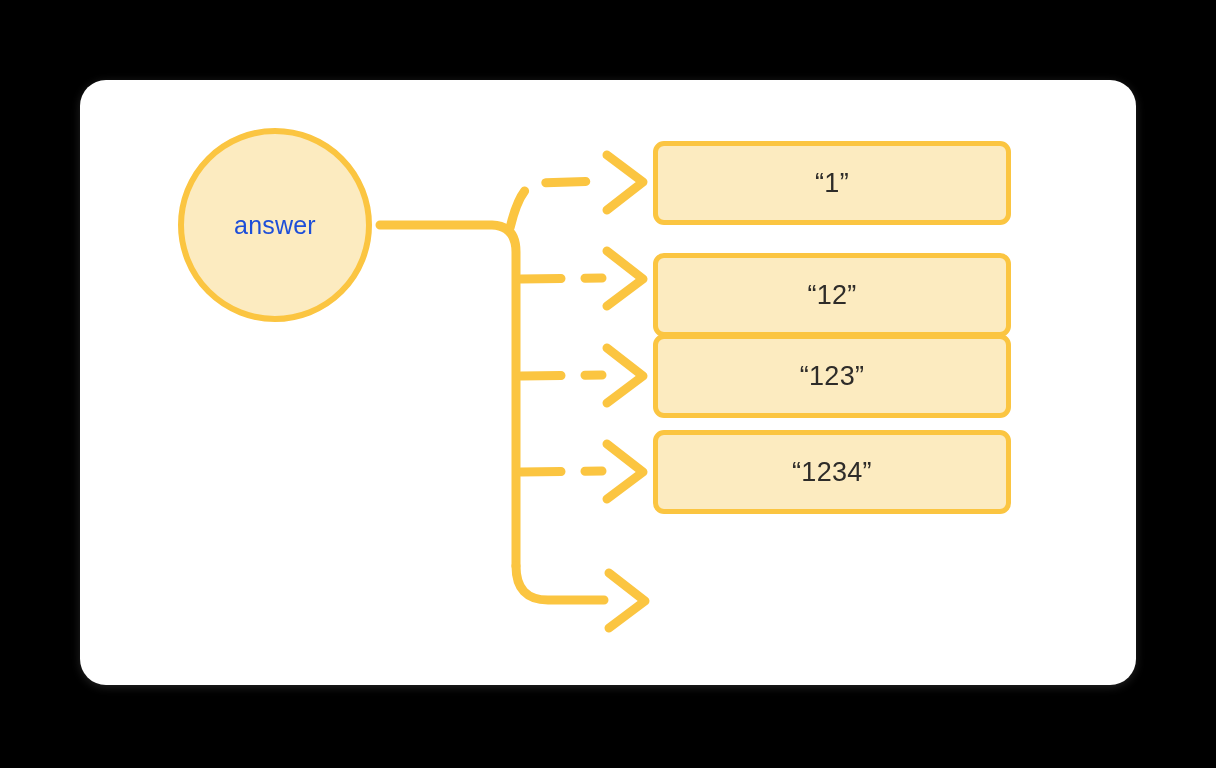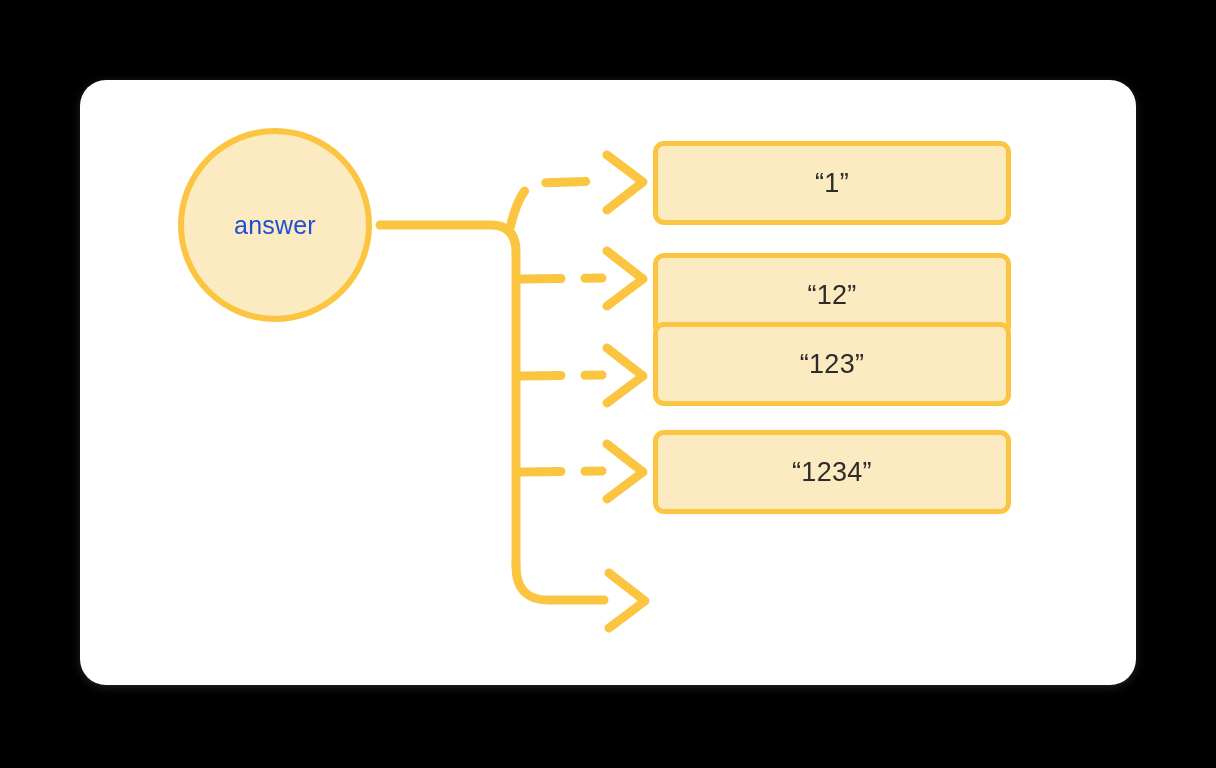--- a/index.html
+++ b/index.html
@@ -74,21 +74,21 @@
     justify-content: center;
   }
   .result-box .box-label {
     font-size: 27px;
     color: #2e2c29;
     letter-spacing: 0.3px;
     white-space: nowrap;
   }
   .row0 { top: 141px; }
   .row1 { top: 237px; margin-top: 16px; }
-  .row2 { top: 322px; justify-content: center; }
+  .row2 { top: 334px; justify-content: center; }
   .row3 { top: 430px; justify-content: center; }
   .row4 { top: 559px; }
 </style>
 </head>
 <body>
 
 <div id="stage">
 
   <div id="card"></div>
 

